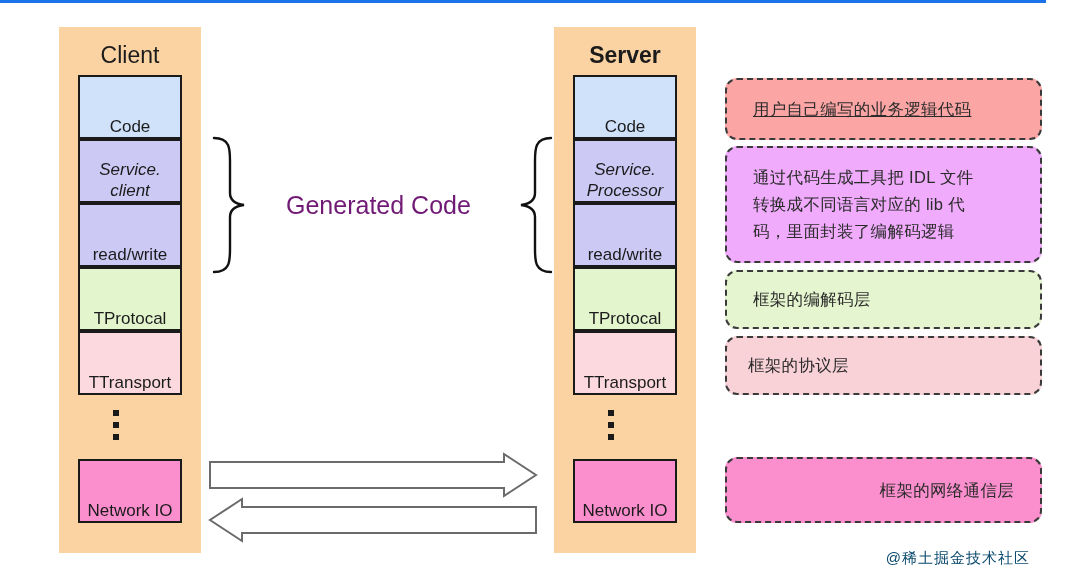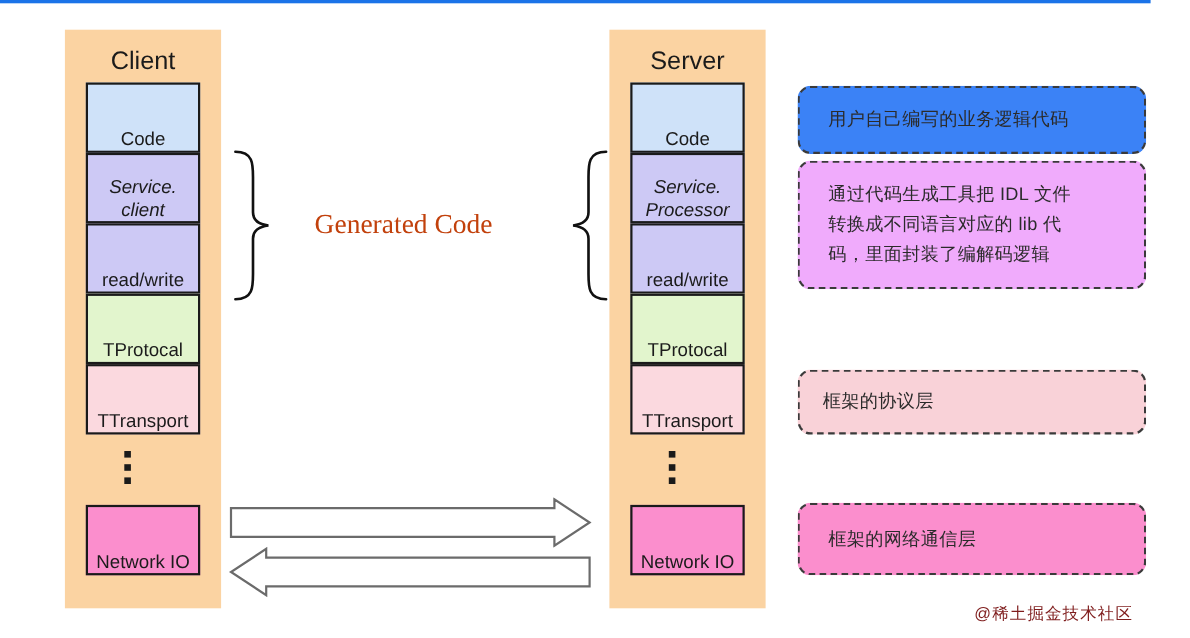--- a/index.html
+++ b/index.html
@@ -63,23 +63,22 @@
     height: 30px;
   }
   .ellipsis-dots i {
     display: block;
     width: 6px; height: 6px;
     background: #1a1a1a;
   }
   .center-label {
     position: absolute;
     font-size: 25px;
-    color: #c2410c;
+    color: #701a75;
     white-space: nowrap;
-    font-family: Liberation Serif, serif;
   }
 
   
   .arrow-svg { position: absolute; }
 
   
   .note {
     position: absolute;
     box-sizing: border-box;
     border: 2px dashed #3a3a3a;
@@ -90,21 +89,21 @@
     font-size: 16.5px;
     line-height: 27px;
     color: #2b2b2b;
     letter-spacing: 0.3px;
   }
   .watermark {
     position: absolute;
     right: 16px;
     bottom: 12px;
     font-size: 15px;
-    color: #7f1d1d;
+    color: #0c4a6e;
     letter-spacing: 1px;
     white-space: nowrap;
   }
 </style>
 </head>
 <body>
 
 <div id="canvas">
 
   <div class="top-rule"></div>
@@ -137,21 +136,21 @@
         <i></i>
         <i></i>
     </div>
 
     <div class="layer" style="left:19px; top:432px; width:104px; height:64px; background:#fb8ecd;">
       <span>Network IO</span>
     </div>
   </div>
 
   <div class="stack-col" style="left:554px; top:27px; width:142px; height:526px;">
-    <div class="stack-title" style="top:13px;">Server</div>
+    <div class="stack-title" style="top:13px;font-weight:bold;">Server</div>
 
     <div class="layer" style="left:19px; top:48px; width:104px; height:64px; background:#cfe2f9;">
       <span>Code</span>
     </div>
 
     <div class="layer two-line" style="left:19px; top:112px; width:104px; height:64px; background:#cdc9f5;">
       <span>Service.<br>Processor</span>
     </div>
 
     <div class="layer" style="left:19px; top:176px; width:104px; height:64px; background:#cdc9f5;">
@@ -188,32 +187,35 @@
   </svg>
 
   <svg class="arrow-svg" width="330" height="46" style="left:208px; top:452px;" viewBox="0 0 330 46">
     <path d="M2 10 L296 10 L296 2 L328 23 L296 44 L296 36 L2 36 Z" fill="#ffffff" stroke="#6b6b6b" stroke-width="2"></path>
   </svg>
 
   <svg class="arrow-svg" width="330" height="46" style="left:208px; top:497px;" viewBox="0 0 330 46">
     <path d="M328 10 L34 10 L34 2 L2 23 L34 44 L34 36 L328 36 Z" fill="#ffffff" stroke="#6b6b6b" stroke-width="2"></path>
   </svg>
 
-  <div class="note" style="left:725px; top:78px; width:317px; height:62px; background:#3b82f6;">
+  <div class="note" style="left:725px; top:78px; width:317px; height:62px; background:#fca5a5;text-decoration:underline;">
     <span>用户自己编写的业务逻辑代码</span>
   </div>
 
   <div class="note" style="left:725px; top:146px; width:317px; height:117px; background:#f0abfc;">
     <span>通过代码生成工具把 IDL 文件<br>转换成不同语言对应的 lib 代<br>码，里面封装了编解码逻辑</span>
   </div>
 
+  <div class="note" style="left:725px; top:270px; width:317px; height:59px; background:#e4f5cf;">
+    <span>框架的编解码层</span>
+  </div>
 
   <div class="note" style="left:725px; top:336px; width:317px; height:59px; background:#f9d2d8;padding-left:21px;">
     <span>框架的协议层</span>
   </div>
 
-  <div class="note" style="left:725px; top:457px; width:317px; height:66px; background:#fb8ecd;">
+  <div class="note" style="left:725px; top:457px; width:317px; height:66px; background:#fb8ecd;justify-content:flex-end;">
     <span>框架的网络通信层</span>
   </div>
 
   <div class="watermark">@稀土掘金技术社区</div>
 
 </div>
 
 </body></html>

